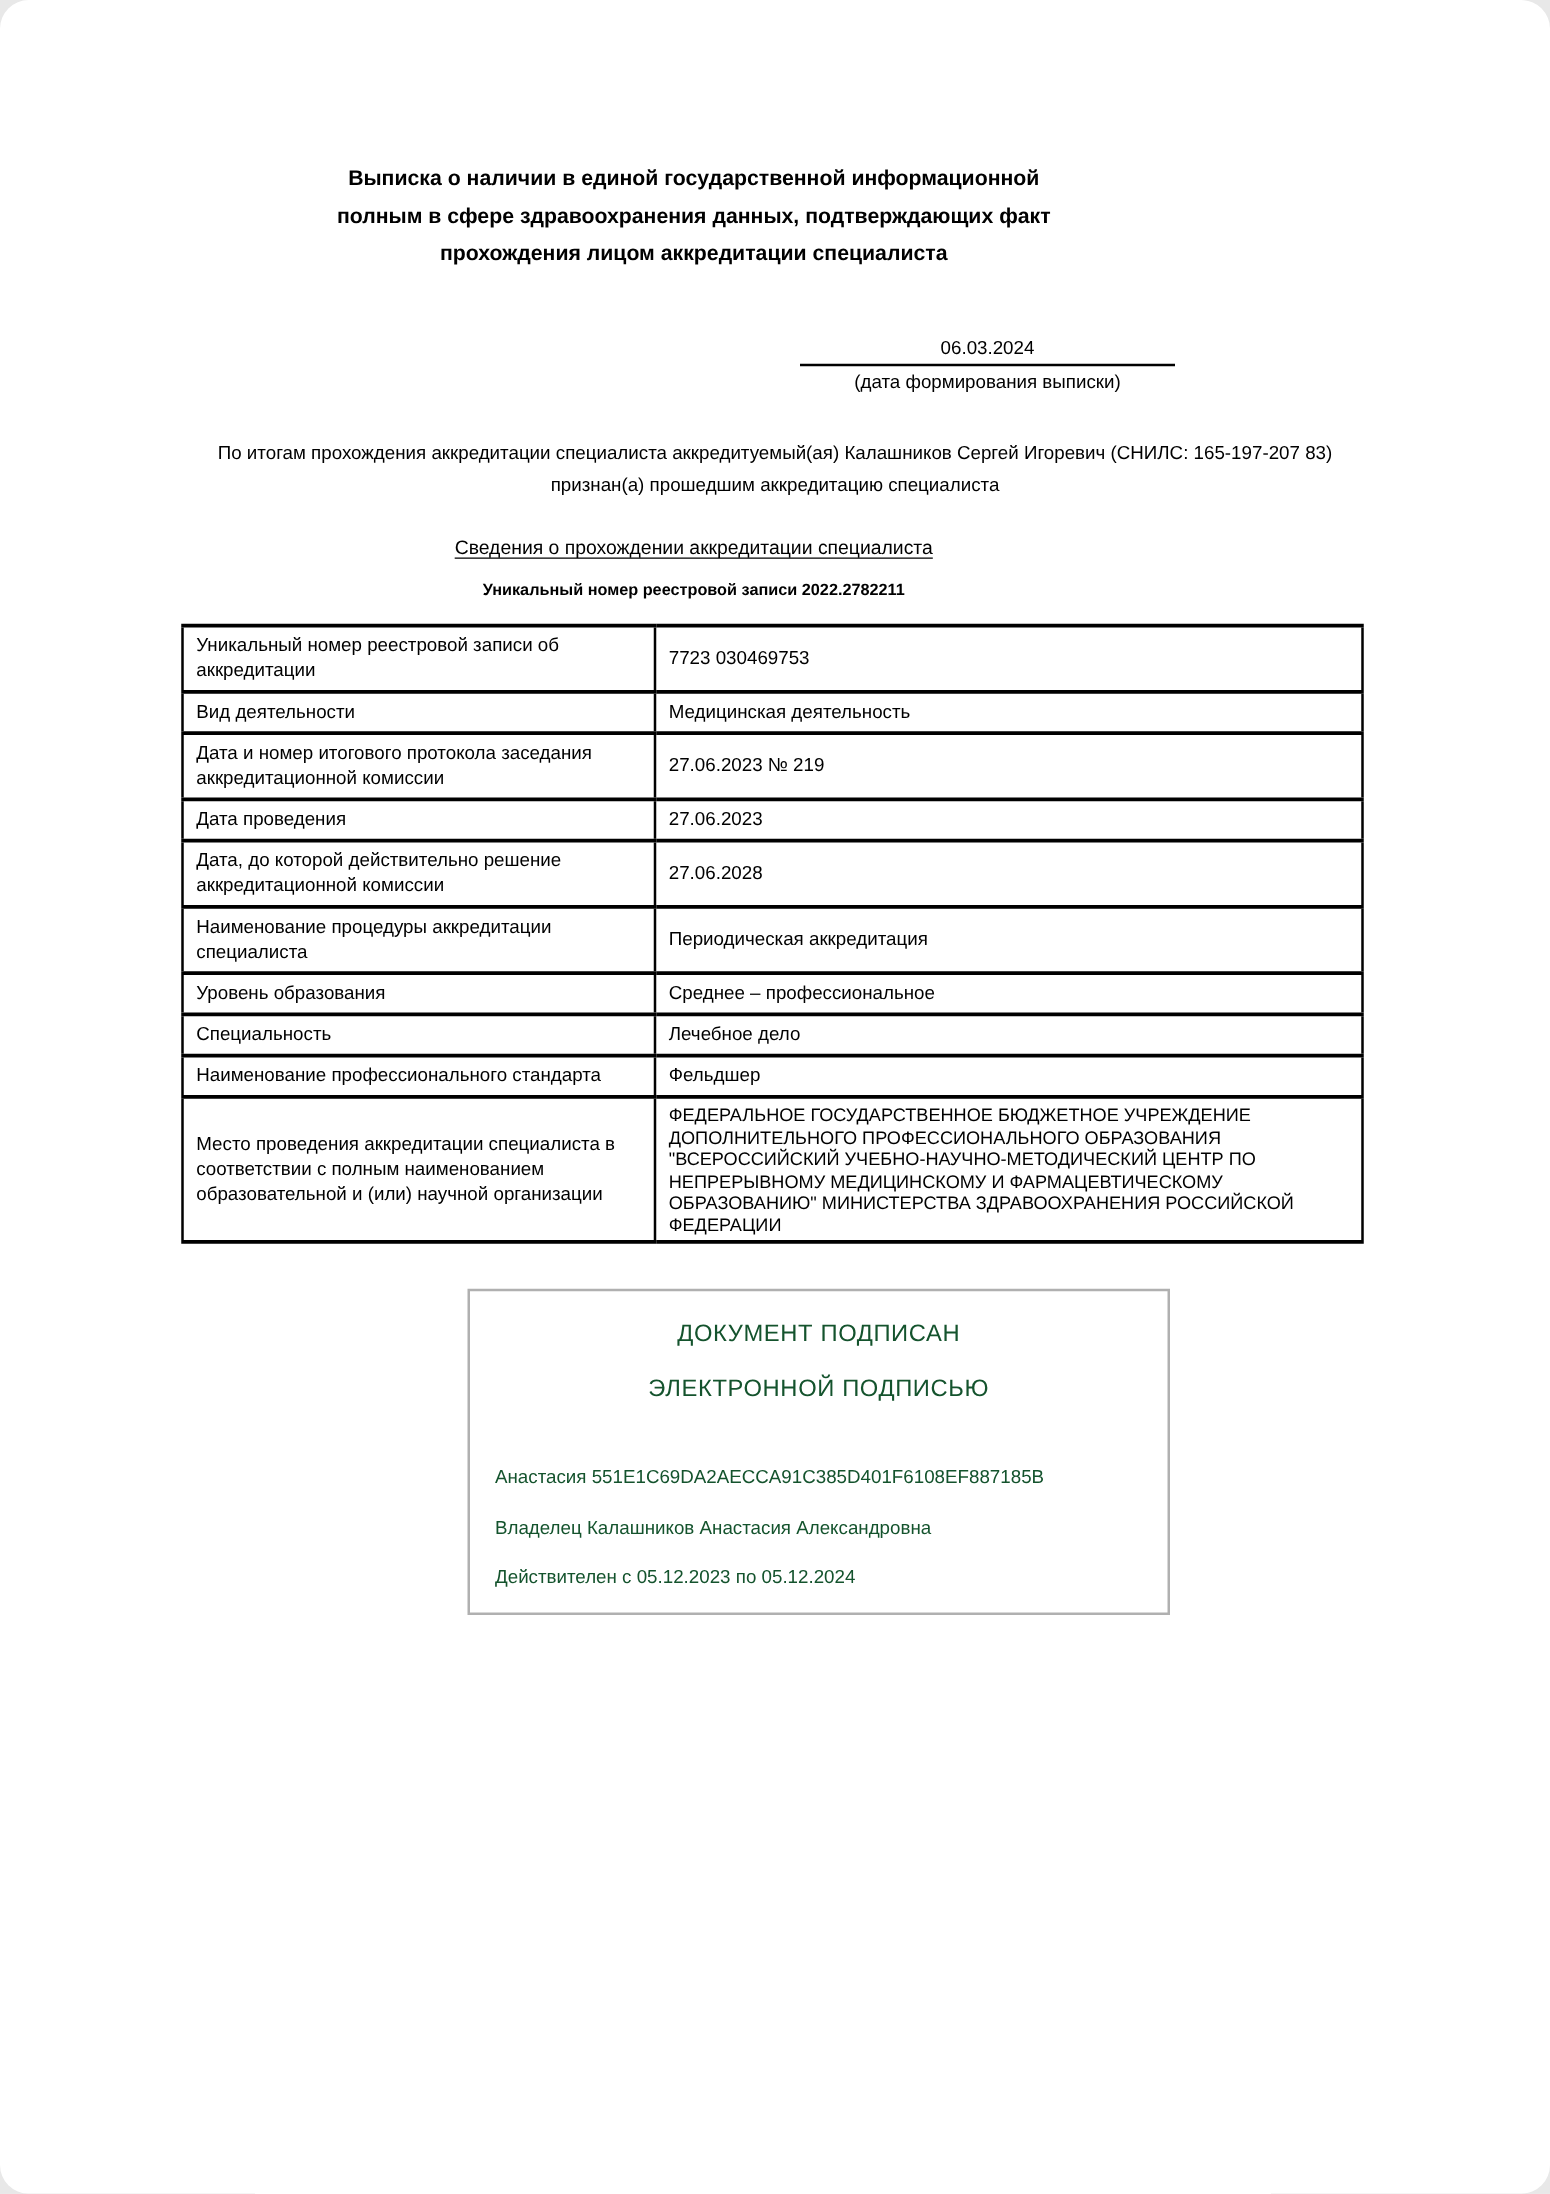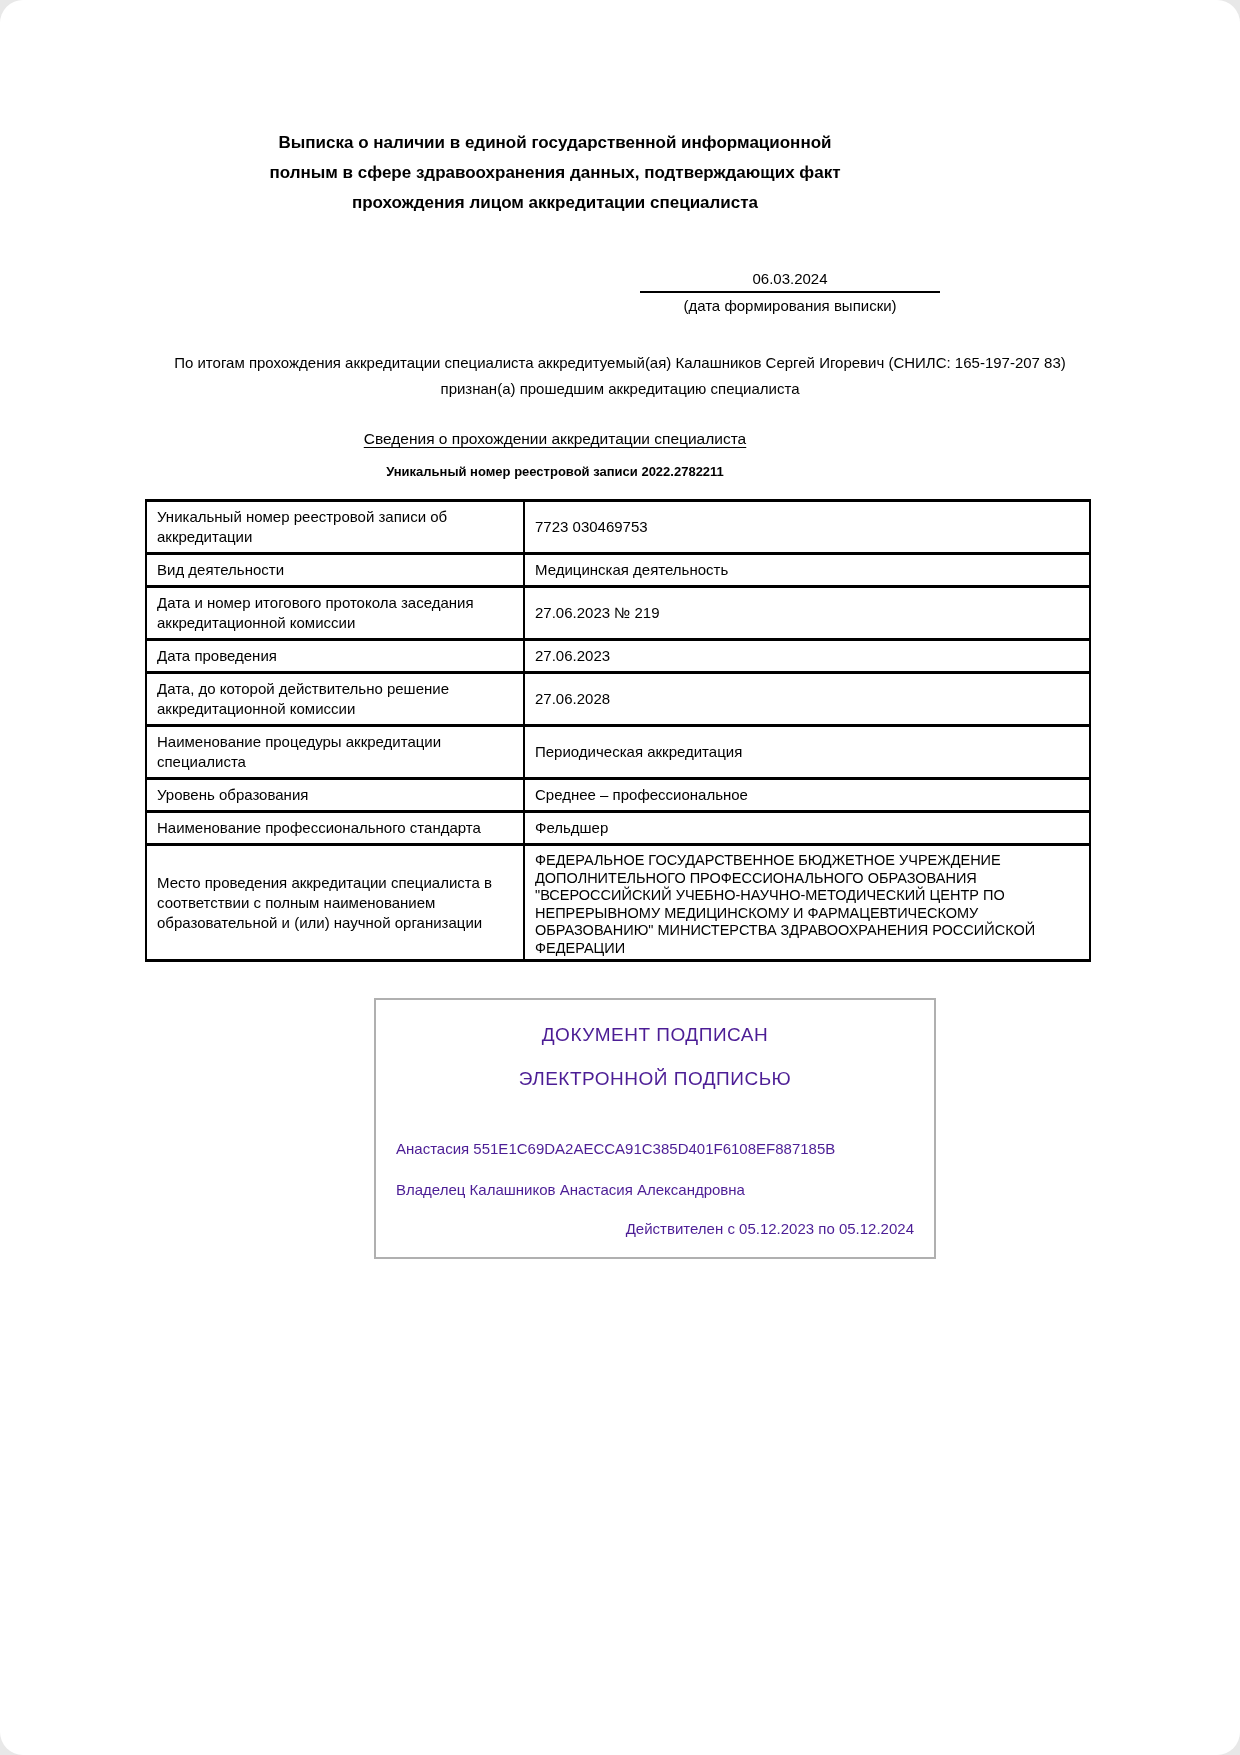--- a/index.html
+++ b/index.html
@@ -42,29 +42,29 @@
     overflow:hidden;
   }
   td.cell-label { width:378px; padding-right:40px; box-sizing:border-box; }
   td.cell-value { width:566px; box-sizing:border-box; }
   tr.row-big td.cell-value { font-size:14.5px; line-height:17.5px; padding-top:6px; padding-bottom:2px; }
   
   .sig-box {
     box-sizing:border-box;
     width:562px; margin:36px 0 0 374px;
     border:2px solid #b0b0b0;
-    color:#4c1d95;
+    color:#14532d;
     padding:24px 20px 20px 20px;
   }
   .sig-title { text-align:center; font-size:19px; line-height:22px; letter-spacing:0.5px; }
   .sig-title2 { margin-top:22px; }
   .sig-detail { font-size:15px; line-height:17px; }
   .sig-cert { margin-top:50px; }
   .sig-owner { margin-top:24px; }
-  .sig-validity { margin-top:22px;text-align:right; }
+  .sig-validity { margin-top:22px; }
 </style>
 </head>
 <body>
 
 <div class="page">
 
   <div class="title-block">
     <div>Выписка о наличии в единой государственной информационной</div>
     <div>полным в сфере здравоохранения данных, подтверждающих факт</div>
     <div>прохождения лицом аккредитации специалиста</div>
@@ -108,20 +108,24 @@
       </tr>
       <tr>
         <td class="cell-label">Наименование процедуры аккредитации специалиста</td>
         <td class="cell-value">Периодическая аккредитация</td>
       </tr>
       <tr>
         <td class="cell-label">Уровень образования</td>
         <td class="cell-value">Среднее – профессиональное</td>
       </tr>
       <tr>
+        <td class="cell-label">Специальность</td>
+        <td class="cell-value">Лечебное дело</td>
+      </tr>
+      <tr>
         <td class="cell-label">Наименование профессионального стандарта</td>
         <td class="cell-value">Фельдшер</td>
       </tr>
       <tr class="row-big">
         <td class="cell-label">Место проведения аккредитации специалиста в соответствии с полным наименованием образовательной и (или) научной организации</td>
         <td class="cell-value">ФЕДЕРАЛЬНОЕ ГОСУДАРСТВЕННОЕ БЮДЖЕТНОЕ УЧРЕЖДЕНИЕ ДОПОЛНИТЕЛЬНОГО ПРОФЕССИОНАЛЬНОГО ОБРАЗОВАНИЯ "ВСЕРОССИЙСКИЙ УЧЕБНО-НАУЧНО-МЕТОДИЧЕСКИЙ ЦЕНТР ПО НЕПРЕРЫВНОМУ МЕДИЦИНСКОМУ И ФАРМАЦЕВТИЧЕСКОМУ ОБРАЗОВАНИЮ" МИНИСТЕРСТВА ЗДРАВООХРАНЕНИЯ РОССИЙСКОЙ ФЕДЕРАЦИИ</td>
       </tr>
     </tbody>
   </table>
 

